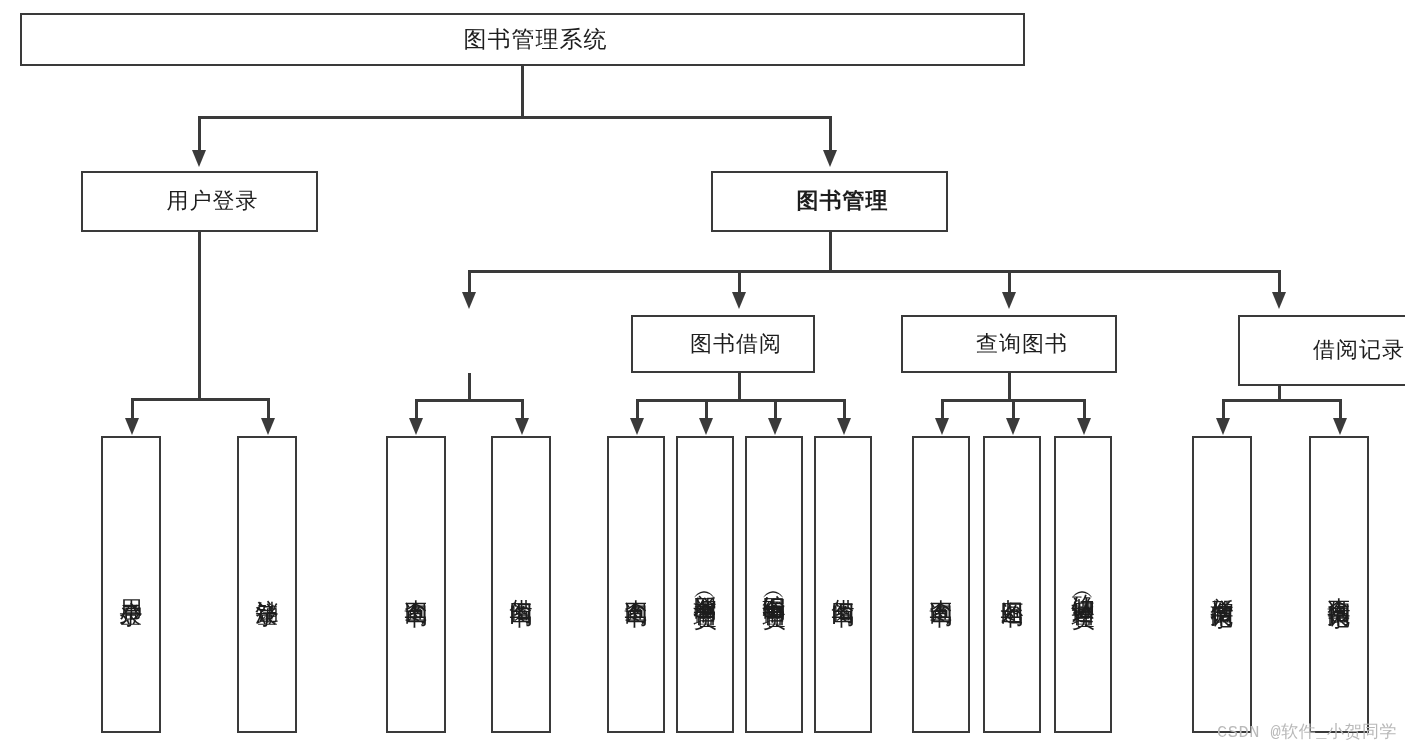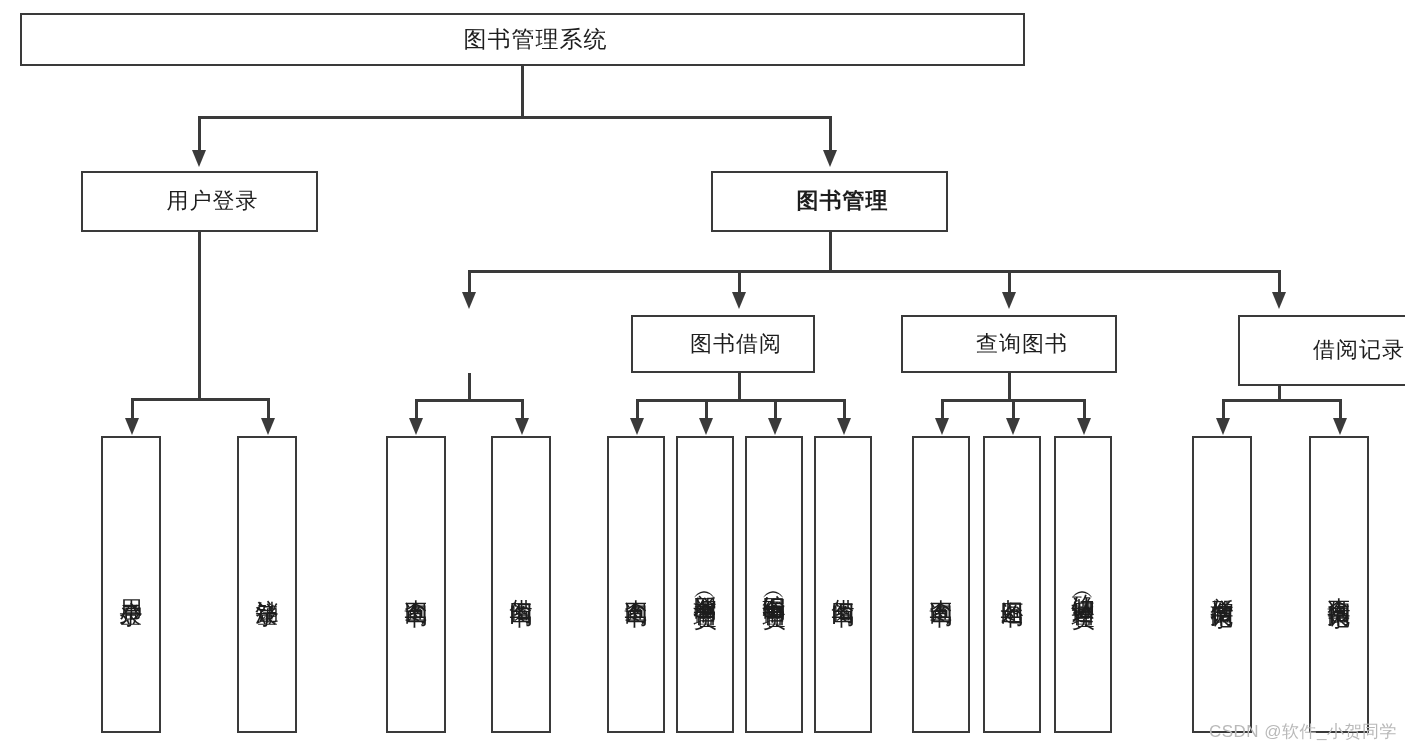--- a/index.html
+++ b/index.html
@@ -78,21 +78,21 @@
   
   #watermark {
     position: absolute;
     right: 8px;
     bottom: 4px;
     font-size: 17px;
     color: #b9b9b9;
     letter-spacing: 0.5px;
     z-index: 6;
     white-space: nowrap;
-    font-family: Liberation Sans, sans-serif;
+    font-family: Liberation Mono, monospace;
   }
 </style>
 </head>
 <body>
 
 <div id="canvas">
 
   <div class="node root" style="left:20px; top:13px; width:1005px; height:53px;">
     <span>图书管理系统</span>
   </div>

